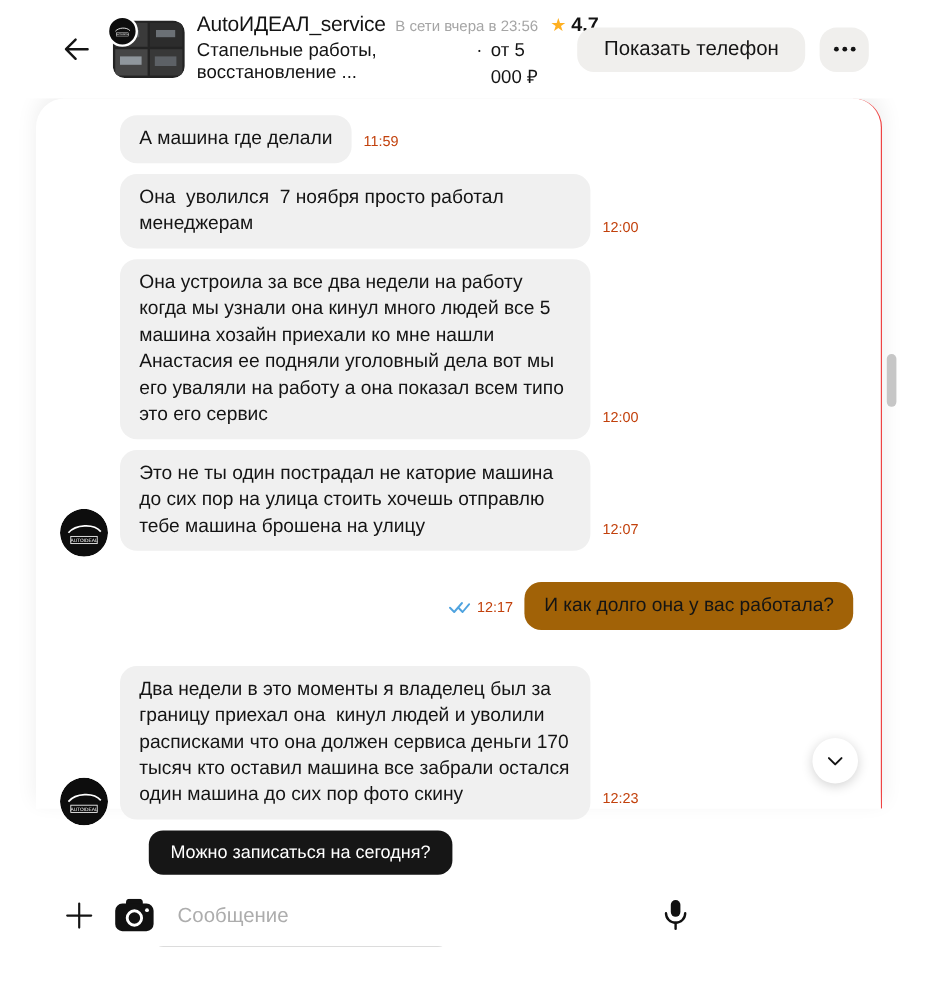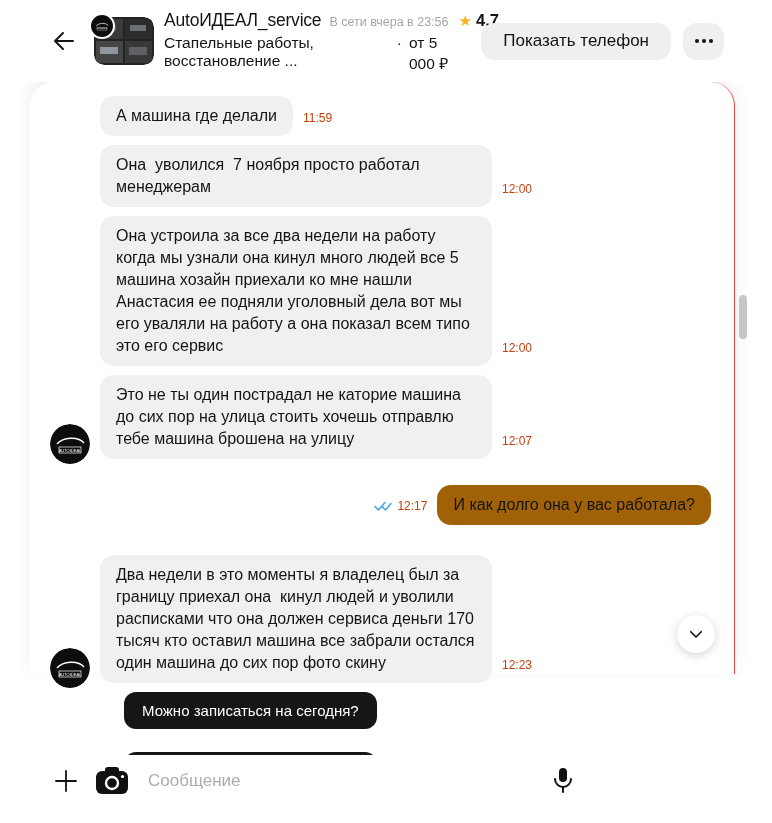--- a/index.html
+++ b/index.html
@@ -37,21 +37,21 @@
 
   
   .scroll-thumb { position:absolute; left:739px; top:295px; width:8px; height:44px; border-radius:4px; background:#c6c6c6; z-index:6; cursor:pointer; }
   .fab-down { position:absolute; left:677px; top:615px; width:38px; height:38px; border-radius:50%; background:#fff; border:none; box-shadow:0 2px 10px rgba(0,0,0,0.18); display:flex; align-items:center; justify-content:center; cursor:pointer; z-index:7; }
 
   
   .quick-replies { position:absolute; left:124px; top:692px; display:flex; gap:23px; z-index:5;flex-direction:column; }
   .qr-btn { height:37px; padding:0 18px; background:#161616; color:#fff; border:none; border-radius:12px; font-size:15px; font-family:inherit; cursor:pointer; white-space:nowrap; }
 
   
-  .composer { position:absolute; left:0; top:755px; width:628px; height:52px; display:flex; align-items:center; padding:0 52px 0 52px; background:#fff; z-index:5; }
+  .composer { position:absolute; left:0; top:737px; width:628px; height:52px; display:flex; align-items:center; padding:0 52px 0 52px; background:#fff; z-index:5; }
   .icon-btn { border:none; background:transparent; cursor:pointer; display:flex; align-items:center; justify-content:center; padding:0; }
   .plus-btn { width:28px; height:28px; }
   .camera-btn { width:36px; height:30px; margin-left:14px; }
   .msg-input { flex:1 1 auto; border:none; outline:none; font-size:17px; font-family:inherit; color:#141414; margin-left:18px; background:transparent; }
   .msg-input::placeholder { color:#adadad; }
   .mic-btn { width:26px; height:30px; margin-left:12px; }
 </style>
 </head>
 <body>
 

